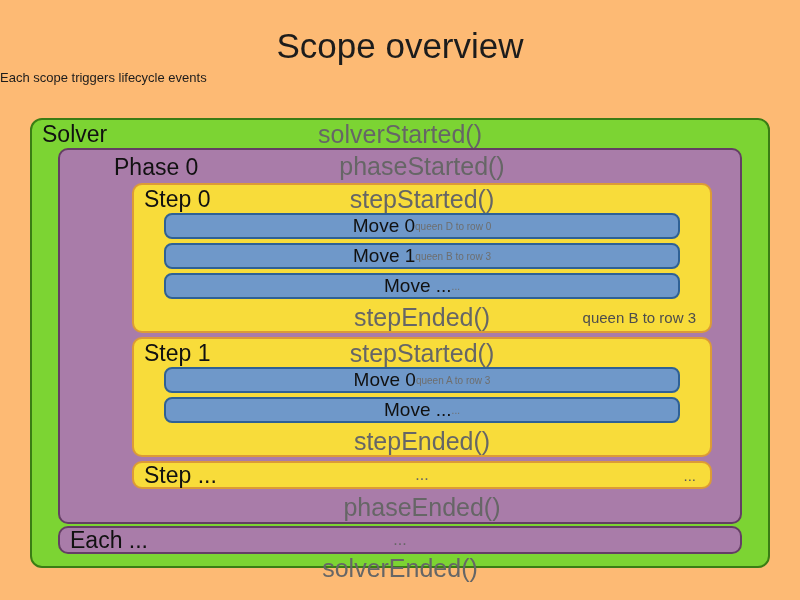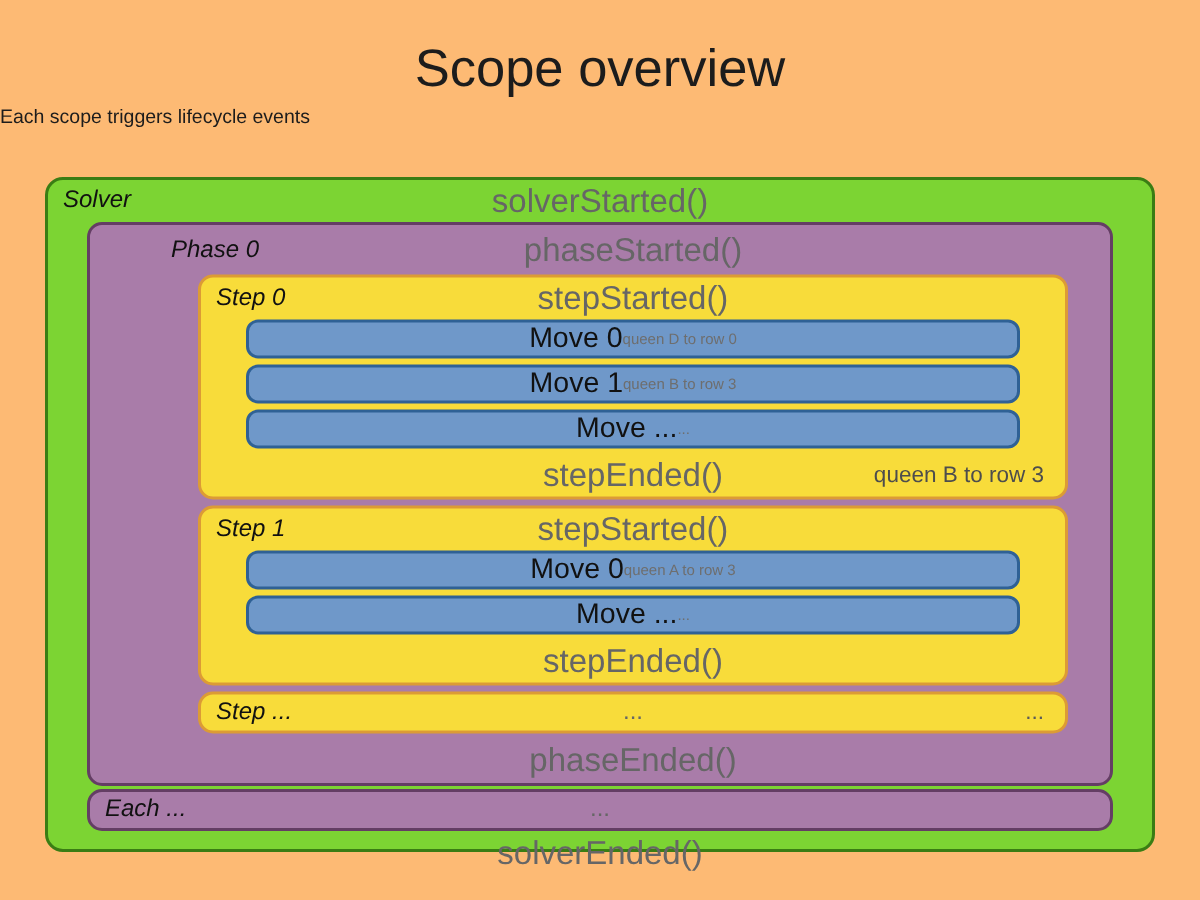--- a/index.html
+++ b/index.html
@@ -11,22 +11,22 @@
   .subtitle { position:absolute; top:70px; left:0; width:100%; text-align:left;
               font-size:13px; color:#1c1c1c; }
 
   .box { box-sizing:border-box; }
 
   .solver { position:absolute; left:30px; top:118px; width:740px; height:450px;
             background:#7CD433; border:2px solid #3A7D14; border-radius:12px; }
 
   .row { position:relative; }
   .scope-label { position:absolute; left:10px; top:50%; transform:translateY(-50%);
-                 font-size:16px; color:#111111; white-space:nowrap;font-style:italic; }
-  .event { display:block; width:100%; text-align:center; font-size:22px; color:#666666; }
+                 font-size:23px; color:#111111; white-space:nowrap; }
+  .event { display:block; width:100%; text-align:center; font-size:25px; color:#666666; }
 
   .solver-header { height:28px; }
   .solver-header .event { line-height:28px; }
 
   .phase { margin:0 26px; background:#A97CA9; border:2px solid #643E64; border-radius:10px;padding-left:44px; }
   .phase-header { height:33px; }
   .phase-header .event { line-height:33px; }
 
   .step { margin:0 28px 4px 28px; background:#F8DC3A; border:2px solid #DC9B35; border-radius:10px; }
   .step-header { height:28px; }

